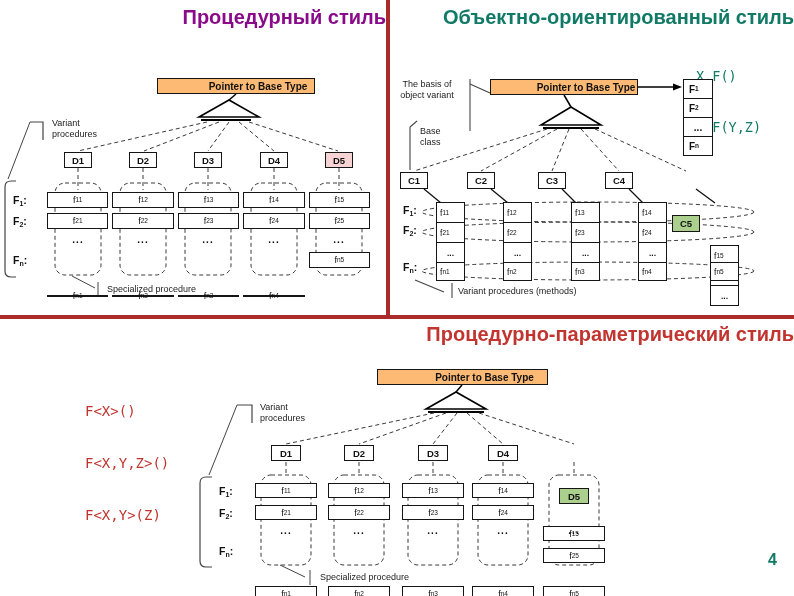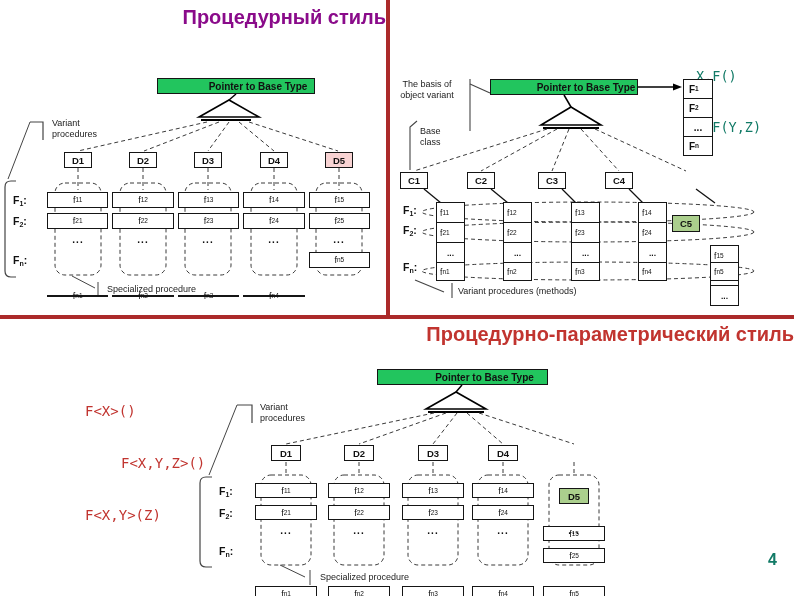--- a/index.html
+++ b/index.html
@@ -10,21 +10,21 @@
   body{position:relative;width:794px;height:596px;overflow:hidden;
        font-family:"Liberation Sans",sans-serif;color:#111;}
   .panel{position:absolute;}
   .svgbg{position:absolute;left:0;top:0;}
   .title{position:absolute;left:0;width:100%;text-align:right;
          font-weight:bold;font-size:20px;white-space:nowrap;}
   .code{position:absolute;white-space:pre;}
   .code div{height:19px;}
   .mono{font-family:"DejaVu Sans Mono",monospace;font-size:13.5px;}
   .pbox{position:absolute;box-sizing:border-box;border:1.6px solid var(--ink);
-        background:#22c55e;font-weight:bold;font-size:10px;display:flex;
+        background:#fdba74;font-weight:bold;font-size:10px;display:flex;
         align-items:center;justify-content:center;white-space:nowrap;padding-left:44px;}
   .box{position:absolute;box-sizing:border-box;border:1.6px solid var(--ink);
        background:#fff;font-weight:bold;font-size:9.5px;display:flex;
        align-items:center;justify-content:center;}
   .pink{background:var(--pink);}
   .green{background:var(--green);margin-top:43px;}
   .bar{position:absolute;display:flex;gap:4px;}
   .bar .cell{flex:1;box-sizing:border-box;border:1.5px solid var(--ink);
              background:#fff;display:flex;align-items:center;justify-content:center;
              font-size:9px;}
@@ -198,20 +198,21 @@
       <line x1="205" y1="129" x2="296" y2="171"></line>
     </g>
     <g stroke="#111" stroke-width="1.3">
       <line x1="34" y1="189" x2="51" y2="203"></line>
       <line x1="101" y1="189" x2="118" y2="203"></line>
       <line x1="172" y1="189" x2="186" y2="203"></line>
       <line x1="239" y1="189" x2="253" y2="203"></line>
       <line x1="306" y1="189" x2="325" y2="203"></line>
     </g>
   </svg>
+  <div class="title" style="top:6px;color:var(--teal);">Объектно-ориентированный стиль</div>
   <div class="code mono" style="left:306px;top:36px;color:var(--teal);">
     <div>X.F()</div>
     <div>X.F(Y,Z)</div>
   </div>
   <div class="ann" style="left:8px;top:79px;width:58px;text-align:center;">
     <div>The basis of</div>
     <div>object variant</div>
   </div>
   <div class="pbox" style="left:100px;top:79px;width:148px;height:16px;">Pointer to Base Type</div>
   <div class="ann" style="left:30px;top:126px;">
@@ -333,21 +334,21 @@
       <path d="M212,158 H206 Q200,158 200,164 V242 Q200,248 206,248 H212"></path>
       <path d="M237,86 H252 V104"></path>
       <line x1="237" y1="86" x2="209" y2="156" stroke-width="1"></line>
       <line x1="280" y1="246" x2="305" y2="258" stroke-width="1"></line>
       <line x1="310" y1="251" x2="310" y2="266" stroke-width="1"></line>
     </g>
   </svg>
   <div class="title" style="top:4px;color:var(--red);">Процедурно-параметрический стиль</div>
   <div class="code mono" style="left:85px;top:52px;color:var(--red);font-size:14px;">
     <div style="height:20px;">F&lt;X&gt;()</div>
-    <div style="height:20px;margin-left:36px;">F&lt;X,Y,Z&gt;()</div>
+    <div style="height:20px;">F&lt;X,Y,Z&gt;()</div>
     <div style="height:20px;">F&lt;X,Y&gt;(Z)</div>
   </div>
   <div class="pbox" style="left:377px;top:50px;width:171px;height:16px;">Pointer to Base Type</div>
   <div class="ann" style="left:260px;top:83px;">
     <div>Variant</div>
     <div>procedures</div>
   </div>
   <div class="ann" style="left:320px;top:253px;">Specialized procedure</div>
 <div class="box white" style="left: 271px; top: 126px; width: 30px; height: 16px;">D1</div>
     <div class="box white" style="left: 344px; top: 126px; width: 30px; height: 16px;">D2</div>

